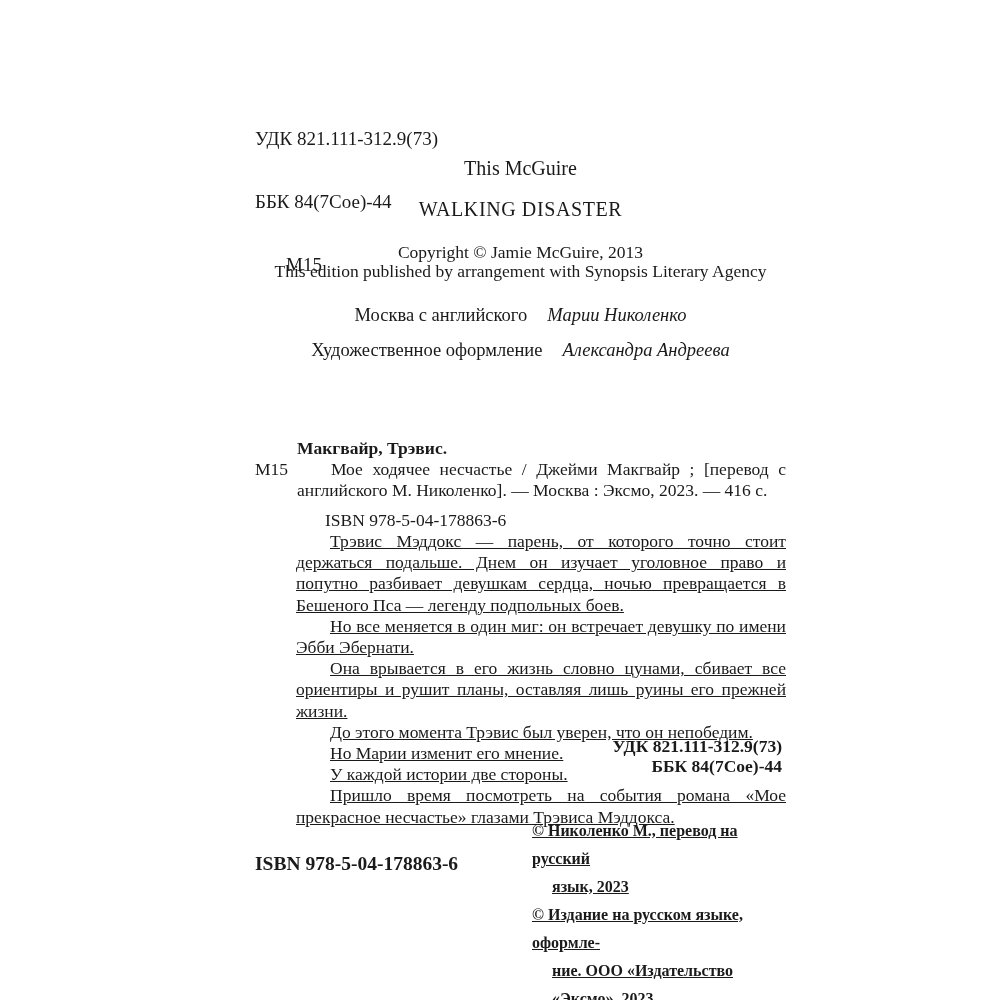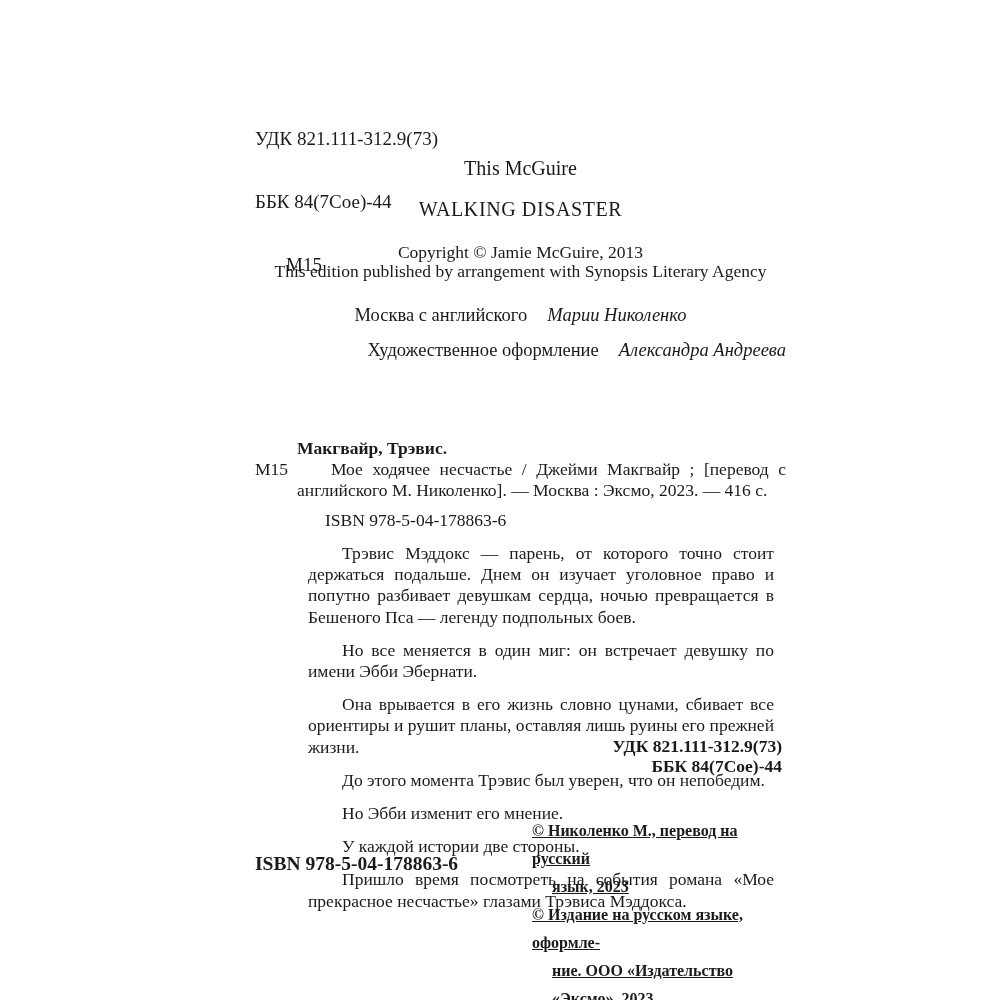--- a/index.html
+++ b/index.html
@@ -53,21 +53,20 @@
   }
   .credit-translation {
     margin-top: 24px;
     font-size: 18.5px;
     line-height: 20px;
   }
   .credit-design {
     margin-top: 15px;
     font-size: 18.5px;
     line-height: 20px;
-    text-align: right;
   }
   .credit-name {
     font-style: italic;
     margin-left: 20px;
   }
   
   .catalog-card {
     position: absolute;
     left: 255px;
     top: 438px;
@@ -100,22 +99,23 @@
   .annotation {
     position: absolute;
     left: 296px;
     top: 531px;
     width: 490px;
     font-size: 17.5px;
     line-height: 21.2px;
     text-align: justify;
   }
   .annotation p {
-    margin: 12px;
+    margin: 0;
     text-indent: 34px;
+    text-decoration: underline;
   }
   
   .bottom-codes {
     position: absolute;
     left: 255px;
     top: 736px;
     width: 527px;
     text-align: right;
     font-weight: bold;
     font-size: 17.5px;
@@ -172,21 +172,21 @@
       <div class="catalog-record">Мое ходячее несчастье / Джейми Макгвайр ; [перевод с английского М. Николенко]. — Москва : Эксмо, 2023. — 416 с.</div>
     </div>
     <div class="catalog-isbn">ISBN 978-5-04-178863-6</div>
   </div>
 
   <div class="annotation">
     <p>Трэвис Мэддокс — парень, от которого точно стоит держаться подальше. Днем он изучает уголовное право и попутно разбивает девушкам сердца, ночью превращается в Бешеного Пса — легенду подпольных боев.</p>
     <p>Но все меняется в один миг: он встречает девушку по имени Эбби Эбернати.</p>
     <p>Она врывается в его жизнь словно цунами, сбивает все ориентиры и рушит планы, оставляя лишь руины его прежней жизни.</p>
     <p>До этого момента Трэвис был уверен, что он непобедим.</p>
-    <p>Но Эбби изменит его мнение.</p>
+    <p>Но Марии изменит его мнение.</p>
     <p>У каждой истории две стороны.</p>
     <p>Пришло время посмотреть на события романа «Мое прекрасное несчастье» глазами Трэвиса Мэддокса.</p>
   </div>
 
   <div class="bottom-codes">
     <div>УДК 821.111-312.9(73)</div>
     <div>ББК 84(7Сое)-44</div>
   </div>
 
   <div class="footer-isbn">ISBN 978-5-04-178863-6</div>

